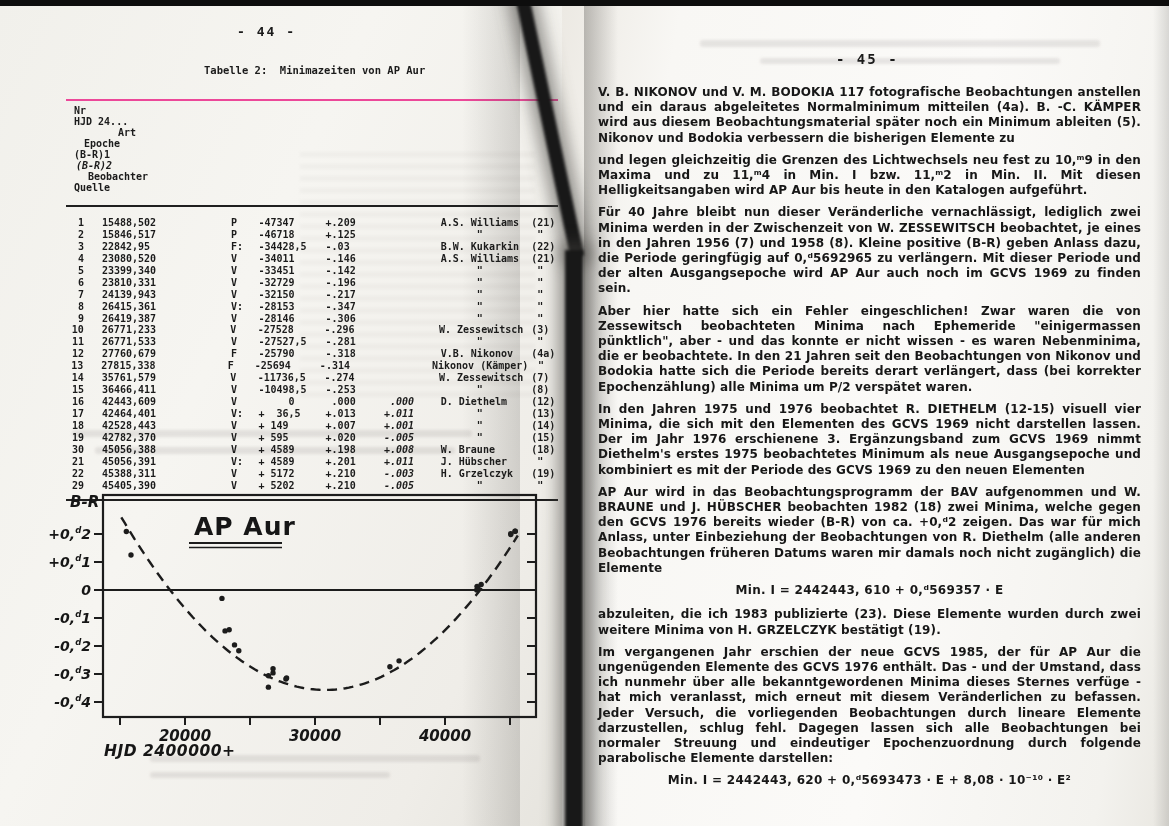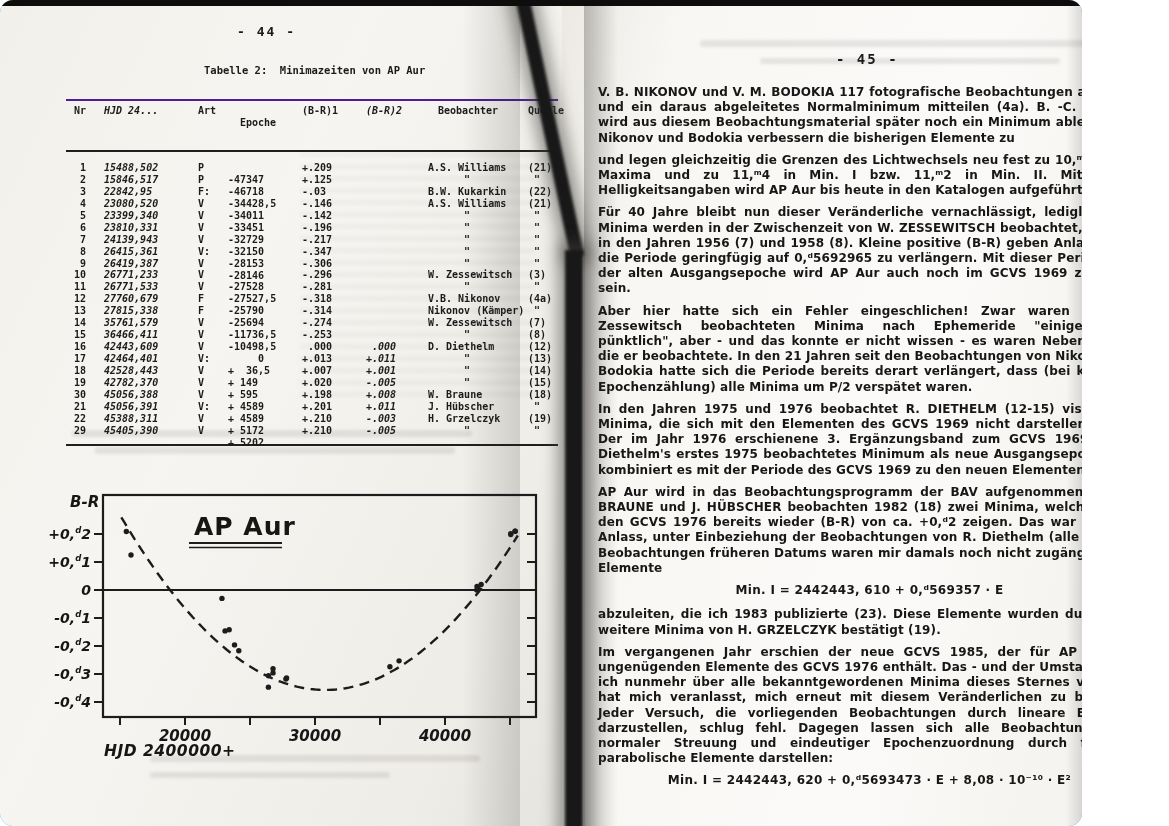--- a/index.html
+++ b/index.html
@@ -1,17 +1,17 @@
 <!DOCTYPE html>
 <html><head>
 <meta charset="utf-8">
 <style>
   html,body{margin:0;padding:0;}
-  #scan{position:relative;width:1082px;height:826px;overflow:hidden;background:#0ea5e9;
-        font-family:"DejaVu Sans",sans-serif;color:#1b1b1b;border-radius:13px;}
+  #scan{position:relative;width:1169px;height:826px;overflow:hidden;background:#0ea5e9;
+        font-family:"DejaVu Sans",sans-serif;color:#1b1b1b;}
   #left-page{position:absolute;left:0;top:0;width:562px;height:826px;z-index:1;
     background:linear-gradient(115deg,#f1f0eb 0%,#f6f5f1 40%,#efede8 82%,#e6e4de 100%);}
   #right-page{position:absolute;left:562px;top:0;width:607px;height:826px;z-index:1;
     background:linear-gradient(100deg,#ece9e3 0%,#f8f7f4 16%,#fbfaf8 58%,#f3f2ee 90%,#e9e7e1 100%);}
   #top-edge{position:absolute;left:0;top:0;width:1169px;height:6px;background:#0d0d0d;z-index:6;}
   #right-edge{position:absolute;right:0;top:0;width:16px;height:826px;z-index:5;
     background:linear-gradient(to right,rgba(0,0,0,0),rgba(0,0,0,0.12));}
   .gutter{position:absolute;background:#181818;filter:blur(1.6px);z-index:4;
     box-shadow:0 0 16px 7px rgba(70,68,64,0.55);}
   #gutter-a{left:514px;top:-8px;width:14px;height:272px;transform:rotate(-12deg);transform-origin:top left;}
@@ -22,29 +22,29 @@
     background:linear-gradient(to right,rgba(40,38,34,0.28),rgba(0,0,0,0));}
   .page-num{position:absolute;font-family:"DejaVu Sans Mono",monospace;font-weight:bold;
     font-size:13px;letter-spacing:2px;z-index:2;}
   #page-num-44{left:237px;top:24px;}
   #page-num-45{left:836px;top:51px;font-size:14px;}
   #table-title{position:absolute;left:204px;top:64px;font-family:"DejaVu Sans Mono",monospace;
     font-weight:bold;font-size:10.5px;z-index:2;white-space:pre;}
   
   #table-wrap{position:absolute;left:66px;top:99px;width:492px;z-index:2;
     font-family:"DejaVu Sans Mono",monospace;font-weight:bold;font-size:10px;}
-  .thead{display:flex;border-top:2px solid #4c1d95;border-bottom:2px solid #1f1f1f;
-    padding:4px 0 22px 0;}
+  .thead{display:flex;border-top:2px solid #ec4899;border-bottom:2px solid #1f1f1f;
+    padding:4px 0 12px 0;flex-direction:column;}
   .tbody{padding:10px 0 7px 0;border-bottom:2px solid #1f1f1f;}
   .trow{display:flex;height:11.95px;line-height:11.8px;}
   .tcell{white-space:pre;overflow:visible;}
   .c0{width:30px;text-align:right;padding-right:10px;box-sizing:border-box;}
-  .c1{width:94px;padding-left:8px;box-sizing:border-box;font-style:italic;}
-  .c2{width:32px;padding-left:8px;box-sizing:border-box;}
-  .c3{width:72px;padding-left:6px;box-sizing:border-box;margin-top:12px;}
+  .c1{width:94px;padding-left:8px;box-sizing:border-box;}
+  .c2{width:32px;padding-left:8px;box-sizing:border-box;margin-left:44px;}
+  .c3{width:72px;padding-left:6px;box-sizing:border-box;}
   .c4{width:62px;padding-left:8px;box-sizing:border-box;}
   .c5{width:60px;padding-left:10px;box-sizing:border-box;font-style:italic;}
   .c6{width:104px;padding-left:12px;box-sizing:border-box;}
   .c7{width:38px;padding-left:8px;box-sizing:border-box;}
   .thead .c3,.thead .c6{text-align:center;padding-left:0;}
   
   #page45-text{position:absolute;left:598px;top:85px;width:543px;z-index:2;
     font-family:"DejaVu Sans",sans-serif;font-weight:bold;font-size:12px;line-height:15.2px;
     color:#171717;text-align:justify;letter-spacing:0.1px;}
   .para{margin:0 0 7px 0;}

